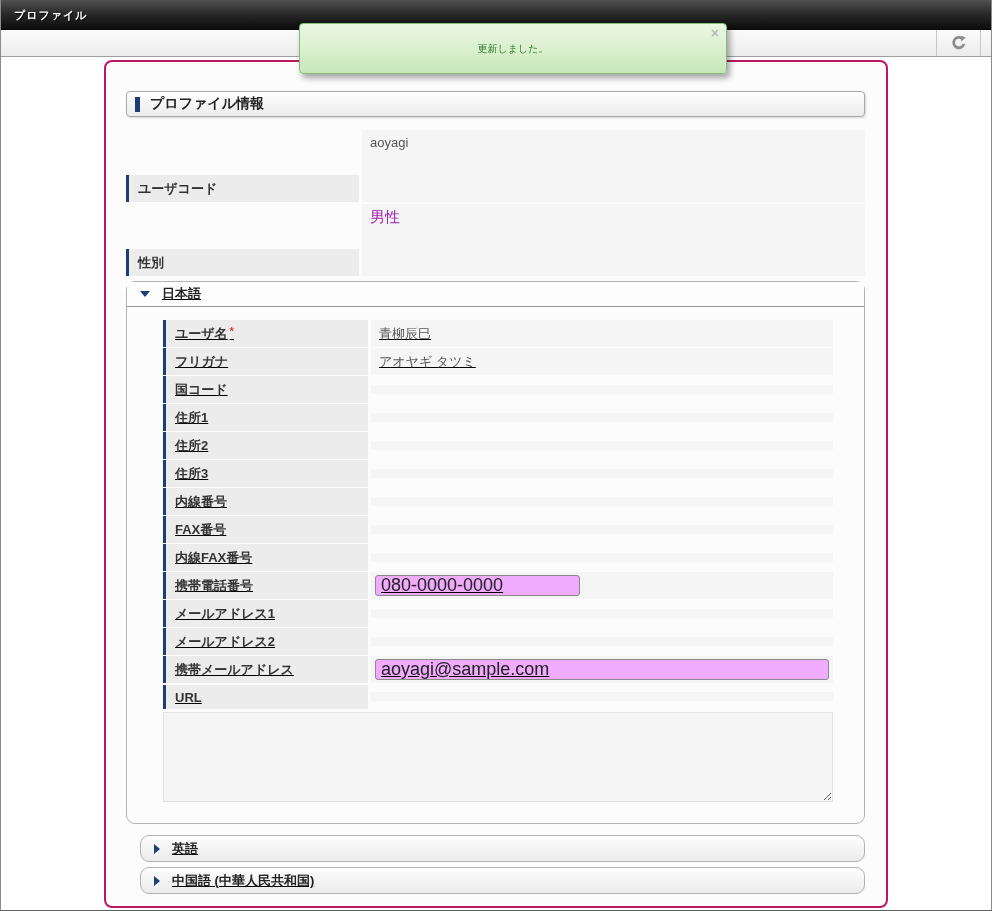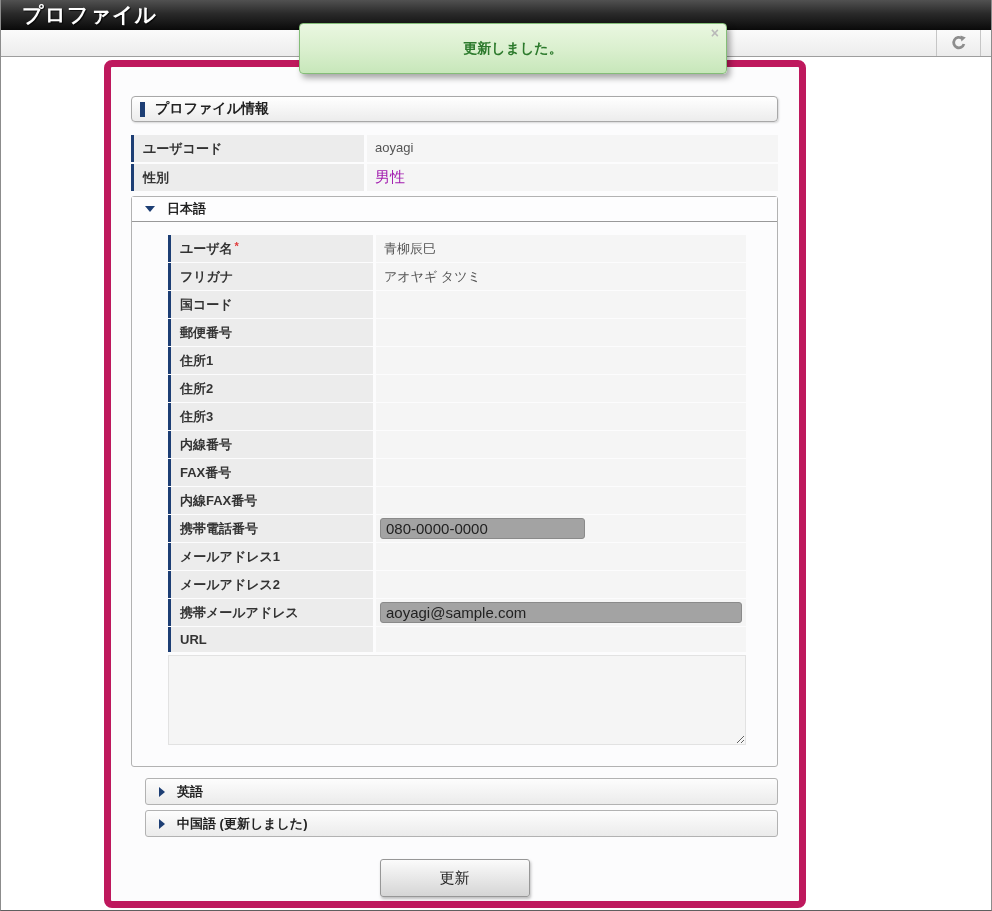--- a/index.html
+++ b/index.html
@@ -10,22 +10,22 @@
     border-left:1px solid #8c8c8c;
     border-right:1px solid #8c8c8c;
     border-bottom:1px solid #5f5f5f;
     overflow:hidden;
     font-family:"Liberation Sans","DejaVu Sans",sans-serif;
   }
   
   .titlebar {
     height:30px;
     background:linear-gradient(180deg,#515151 0%,#2a2a2a 45%,#0a0a0a 100%);
-    color:#fff; font-size:21px; font-weight:bold;
-    line-height:30px; padding-left:21px; letter-spacing:1px;
+    color:#fff; font-size:11px; font-weight:bold;
+    line-height:30px; padding-left:13px; letter-spacing:1px;
     text-shadow:1px 1px 1px rgba(0,0,0,.8);
   }
   
   .toolbar {
     height:27px;
     background:linear-gradient(180deg,#fbfbfb,#ececec);
     border-bottom:1px solid #9e9e9e;
     display:flex; justify-content:flex-end; align-items:stretch;
   }
   .refresh-cell {
@@ -36,69 +36,69 @@
   }
   
   .toast {
     position:absolute; left:298px; top:23px; width:428px; height:51px;
     border:1px solid #84bd78; border-radius:4px;
     background:linear-gradient(180deg,#eaf7e1 0%,#d9efcd 55%,#c7e7ba 100%);
     box-shadow:3px 4px 6px rgba(0,0,0,.35);
     display:flex; align-items:center; justify-content:center;
     z-index:20;
   }
-  .toast-msg { color:#2c7a2c; font-weight:bold; font-size:14px; }
+  .toast-msg { color:#2c7a2c; font-weight:normal; font-size:10px; }
   .toast-close {
     position:absolute; top:2px; right:7px;
     color:#b9b9b9; font-weight:bold; font-size:14px; line-height:14px;
     cursor:pointer;
   }
   
   .card {
-    position:absolute; left:103px; top:60px; width:702px; height:848px;
-    border:7px solid #be185d; border-radius:8px;
+    position:absolute; left:103px; top:60px; width:784px; height:848px;
+    border:2px solid #be185d; border-radius:8px;
     background:#fcfcfd;
     padding:29px 21px 0 20px;
   }
   .panel-header {
     height:26px; border:1px solid #a8a8a8; border-radius:4px;
     background:linear-gradient(180deg,#ffffff,#ececec);
     box-shadow:1px 1px 2px rgba(0,0,0,.15);
     display:flex; align-items:center; margin-bottom:13px;
   }
   .panel-header .bar { width:5px; height:15px; background:#1d3e74; margin-left:8px; }
   .panel-header .t { font-size:14px; font-weight:bold; color:#222; margin-left:10px; }
   
   .frow { display:flex; min-height:25px; margin-bottom:2px; }
   .fl {
     background:#ececec; border-left:3px solid #1d3e74;
     padding:5px 6px 4px 9px; font-size:13px; font-weight:bold; color:#333;
     margin-right:3px;
   }
-  .top-rows .fl { width:233px; }
+  .top-rows .fl { width:233px;margin-top:45px; }
   .fv { flex:1; background:#f5f5f5; padding:5px 8px 4px 8px; font-size:13px; color:#555; }
   .fv.emph { font-size:15px; color:#a21caf; padding-top:4px; }
   .req { color:#e03a3a; font-size:11px; margin-left:2px; vertical-align:3px; }
   
   .accordion {
-    border:1px solid #b2b2b2; border-radius:3px; background:#fcfcfd; margin-top:5px;
+    border:1px solid #b2b2b2; border-radius:9px; background:#fcfcfd; margin-top:5px;text-decoration:underline;
   }
   .acc-header { height:25px; display:flex; align-items:center; padding-left:13px; cursor:pointer; }
   .accordion.open .acc-header { border-bottom:1px solid #999; background:#fdfdfe; }
   .accordion.closed { background:linear-gradient(180deg,#fdfdfd,#ebebeb);margin-left:14px; }
   .acc-label { font-size:13px; font-weight:bold; color:#222; margin-left:12px; }
   .tri-down { width:0; height:0; border-left:5px solid transparent; border-right:5px solid transparent; border-top:6px solid #1d3e74; }
   .tri-right { width:0; height:0; border-top:5px solid transparent; border-bottom:5px solid transparent; border-left:6px solid #1d3e74; }
   .acc-content { padding:13px 31px 20px 36px; }
   .acc-content .fl { width:205px; }
-  .acc-content .frow { margin-bottom:1px; }
+  .acc-content .frow { margin-bottom:1px;align-items:center; }
   .fv-input { padding:3px 4px; display:flex; align-items:center; }
   .fv-input input {
     height:21px; border:1px solid #8a8a8a; border-radius:3px;
-    padding:0 5px; font-size:15px; color:#222; background:#a3a3a3;
+    padding:0 5px; font-size:18px; color:#222; background:#f0abfc;
     font-family:inherit;
   }
   .fv-input input.small { width:205px; }
   .fv-input input.large { width:100%; }
   .fv-textarea { padding:2px 0 0 0; background:transparent; }
   .fv-textarea textarea {
     width:100%; height:90px; display:block;
     background:#f5f5f5; border:1px solid #e2e2e2;
     font-family:inherit; font-size:13px; color:#333; resize:both;
   }
@@ -163,24 +163,20 @@
         </div>
         <div class="frow">
           <div class="fl"><span>フリガナ</span></div>
           <div class="fv">アオヤギ タツミ</div>
         </div>
         <div class="frow">
           <div class="fl"><span>国コード</span></div>
           <div class="fv"></div>
         </div>
         <div class="frow">
-          <div class="fl"><span>郵便番号</span></div>
-          <div class="fv"></div>
-        </div>
-        <div class="frow">
           <div class="fl"><span>住所1</span></div>
           <div class="fv"></div>
         </div>
         <div class="frow">
           <div class="fl"><span>住所2</span></div>
           <div class="fv"></div>
         </div>
         <div class="frow">
           <div class="fl"><span>住所3</span></div>
           <div class="fv"></div>
@@ -232,19 +228,19 @@
   <div class="accordion closed" id="acc-english">
     <div class="acc-header">
       <span class="tri-right"></span>
       <span class="acc-label">英語</span>
     </div>
   </div>
 
   <div class="accordion closed" id="acc-chinese">
     <div class="acc-header">
       <span class="tri-right"></span>
-      <span class="acc-label">中国語 (更新しました)</span>
+      <span class="acc-label">中国語 (中華人民共和国)</span>
     </div>
   </div>
 
   <button class="update-btn">更新</button>
 
 </div>
 
 </body></html>

